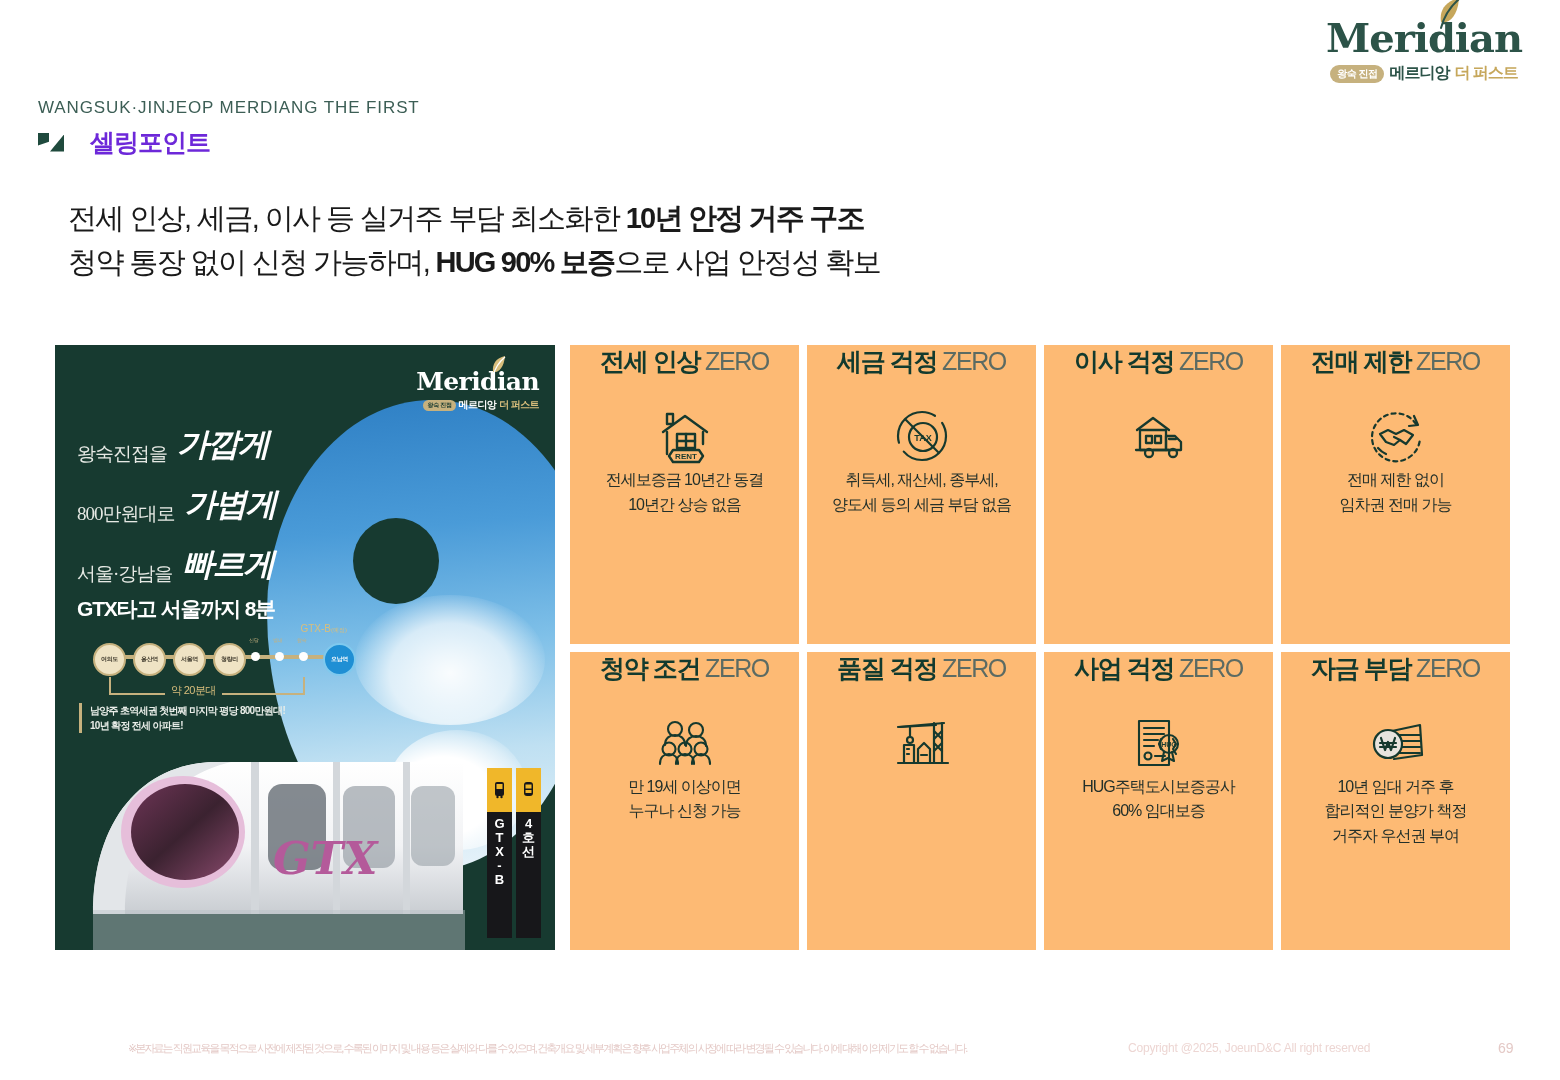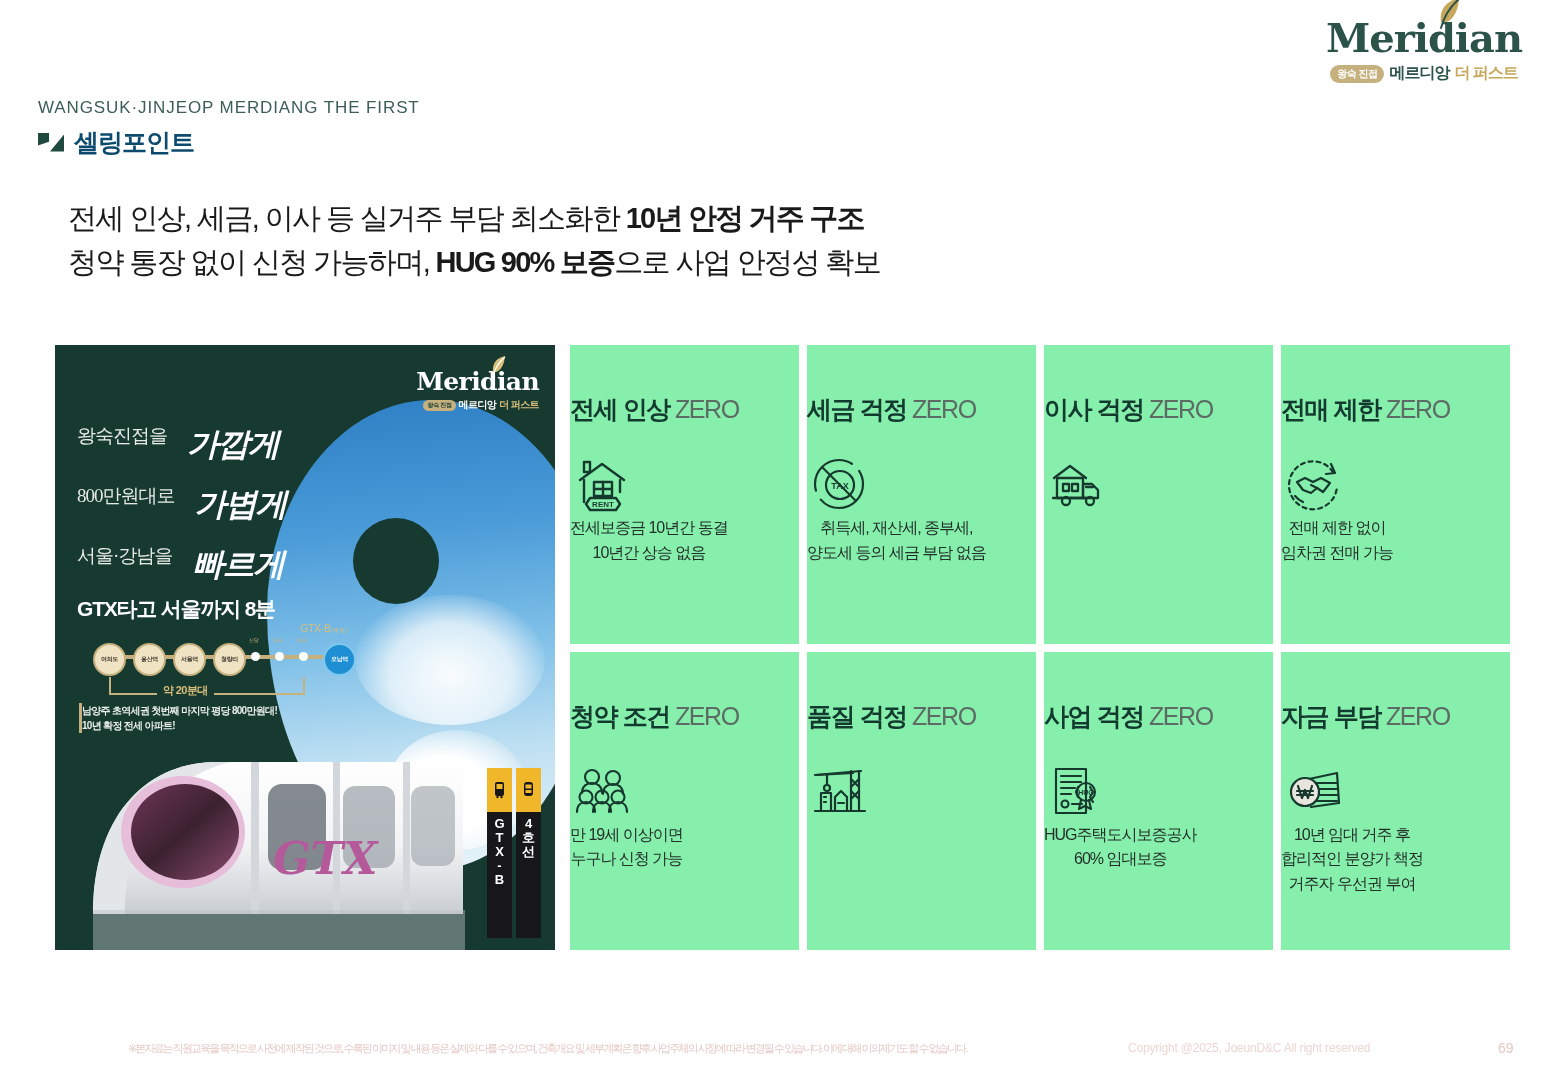--- a/index.html
+++ b/index.html
@@ -22,21 +22,21 @@
 
   .eyebrow{position:absolute;left:38px;top:98px;font-size:17px;color:#3C5E55;
     letter-spacing:.9px;font-weight:400;}
   .page-head{position:absolute;left:38px;top:126px;display:flex;align-items:center;gap:10px;}
   .head-mark{position:relative;width:26px;height:24px;}
   .head-mark i{position:absolute;display:block;}
   .head-mark i.a{left:0;top:2px;width:11px;height:13px;background:#1F4A3D;
     clip-path:polygon(0 0,100% 0,100% 72%,0 100%);}
   .head-mark i.b{left:12px;top:4px;width:14px;height:17px;background:#1F4A3D;
     clip-path:polygon(100% 0,100% 100%,0 100%);}
-  .head-title{font-size:25px;font-weight:bold;color:#0c4a6e;letter-spacing:-1px;}
+  .head-title{font-size:25px;font-weight:bold;color:#6d28d9;letter-spacing:-1px;margin-left:16px;}
 
   .lede{position:absolute;left:68px;top:196px;width:1000px;}
   .lede-line{font-size:29px;color:#1A1A1A;letter-spacing:-1.6px;line-height:1.52;white-space:nowrap;}
   .lede-line b{font-weight:bold;letter-spacing:-1.8px;}
 
   
   .poster{position:absolute;left:55px;top:345px;width:500px;height:605px;
     background:#173A30;overflow:hidden;}
   .poster .eight{position:absolute;left:212px;top:55px;width:330px;height:470px;
     background:linear-gradient(175deg,#2E7FC4 0%,#4A9BD8 28%,#7FC0E8 52%,#BFE0F2 74%,#EAF4FA 100%);
@@ -53,56 +53,56 @@
   .poster-logo .w{position:relative;font-family:"DejaVu Serif",serif;font-weight:bold;
     font-size:25px;color:#ffffff;letter-spacing:-.6px;line-height:1;}
   .poster-logo .lf{position:absolute;left:74px;top:-14px;width:17px;height:22px;}
   .poster-logo .sub{display:flex;align-items:center;justify-content:flex-end;gap:3px;margin-top:4px;}
   .poster-logo .pill{background:#C6B17E;color:#173A30;font-size:6px;font-weight:bold;
     border-radius:6px;padding:1px 4px;letter-spacing:-.3px;}
   .poster-logo .k1{color:#ffffff;font-size:10px;font-weight:bold;letter-spacing:-.6px;}
   .poster-logo .k2{color:#D9BE7C;font-size:10px;font-weight:bold;letter-spacing:-.6px;}
 
   .slog{position:absolute;left:22px;top:78px;width:260px;}
-  .slog-row{display:flex;align-items:flex-start;gap:20px;margin-bottom:16px;}
+  .slog-row{display:flex;align-items:flex-end;gap:10px;margin-bottom:16px;}
   .slog-sm{font-family:"Liberation Serif","DejaVu Serif",serif;font-size:19px;color:#E6E9E4;letter-spacing:-1px;}
   .slog-lg{font-family:"Liberation Serif","DejaVu Serif",serif;font-size:32px;font-weight:bold;
     color:#ffffff;letter-spacing:-1.5px;font-style:italic;}
   .gtx-line{position:absolute;left:22px;top:250px;font-size:21px;color:#ffffff;
     font-weight:bold;letter-spacing:-1.2px;}
 
   .metro{position:absolute;left:18px;top:282px;width:290px;height:70px;}
   .metro-b{position:absolute;right:16px;top:-4px;font-size:10px;color:#D9BE7C;font-weight:bold;}
   .metro-b span{font-size:6px;font-weight:normal;}
   .metro-bar{position:absolute;left:24px;top:28px;width:236px;height:4px;background:#C6B17E;}
   .st{position:absolute;top:16px;width:29px;height:29px;border-radius:50%;
     background:#EFE3C4;border:2px solid #C6B17E;color:#3A3528;font-size:6px;font-weight:bold;
     display:flex;align-items:center;justify-content:center;letter-spacing:-.4px;}
   .st.end{background:#1F8FD4;border-color:#7FC9EE;color:#ffffff;}
   .dot{position:absolute;top:25px;width:9px;height:9px;border-radius:50%;background:#ffffff;}
   .dlab{position:absolute;top:10px;font-size:5px;color:#C6B17E;letter-spacing:-.3px;}
   .brace{position:absolute;left:36px;top:50px;width:192px;height:16px;
     border-left:2px solid #C6B17E;border-right:2px solid #C6B17E;border-bottom:2px solid #C6B17E;}
-  .brace-lab{position:absolute;left:84px;top:56px;background:#173A30;color:#D9BE7C;
-    font-size:11px;font-weight:bold;padding:0 6px;letter-spacing:-.6px;}
-
-  .note{position:absolute;left:24px;top:358px;border-left:3px solid #C6B17E;}
+  .brace-lab{position:absolute;left:92px;top:56px;background:#173A30;color:#D9BE7C;
+    font-size:11px;font-weight:normal;padding:0 6px;letter-spacing:-.6px;}
+
+  .note{position:absolute;left:24px;top:358px;border-left:3px solid #C6B17E;padding-left:8px;}
   .note div{font-size:10px;color:#E9EDE8;letter-spacing:-.7px;line-height:1.5;font-weight:bold;}
 
   .train{position:absolute;left:8px;bottom:-4px;width:440px;height:230px;}
   .sign{position:absolute;right:14px;bottom:12px;display:flex;gap:4px;}
   .sign-col{width:25px;height:170px;background:#17171A;display:flex;flex-direction:column;align-items:center;}
   .sign-top{width:25px;height:44px;background:#F0B72A;display:flex;align-items:center;justify-content:center;}
   .sign-txt{color:#ffffff;font-size:13px;font-weight:bold;line-height:1.08;margin-top:5px;text-align:center;}
 
   
   .grid{position:absolute;left:570px;top:345px;width:940px;height:605px;
     display:grid;grid-template-columns:repeat(4,1fr);grid-template-rows:repeat(2,1fr);gap:8px;}
-  .card{background:#86efac;display:flex;flex-direction:column;align-items:flex-start;
-    padding-top:48px;box-sizing:border-box;}
+  .card{background:#fdba74;display:flex;flex-direction:column;align-items:center;
+    box-sizing:border-box;}
   .card-title{font-size:25px;letter-spacing:-1.4px;white-space:nowrap;}
   .card-title b{color:#123A2E;font-weight:bold;}
   .card-title span{color:#5C6B63;font-weight:400;margin-left:5px;}
   .card-icon{margin-top:26px;height:64px;display:flex;align-items:center;justify-content:center;}
   .card-desc{font-size:16px;color:#23302A;text-align:center;
     line-height:1.55;letter-spacing:-1px;}
 
   
   .disclaimer{position:absolute;left:128px;top:1041px;width:990px;font-size:11px;
     color:#E4C9C6;letter-spacing:-1.9px;white-space:nowrap;}

